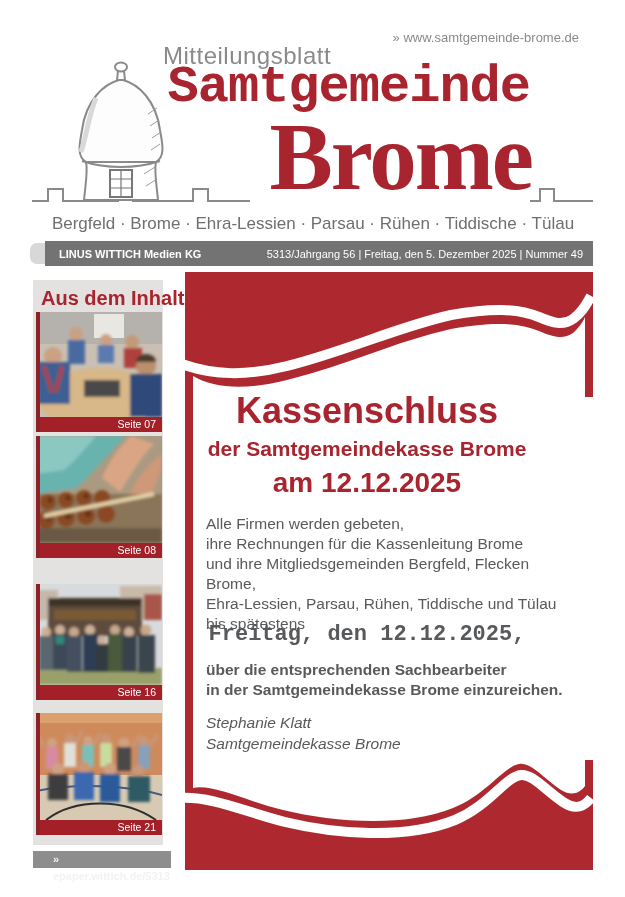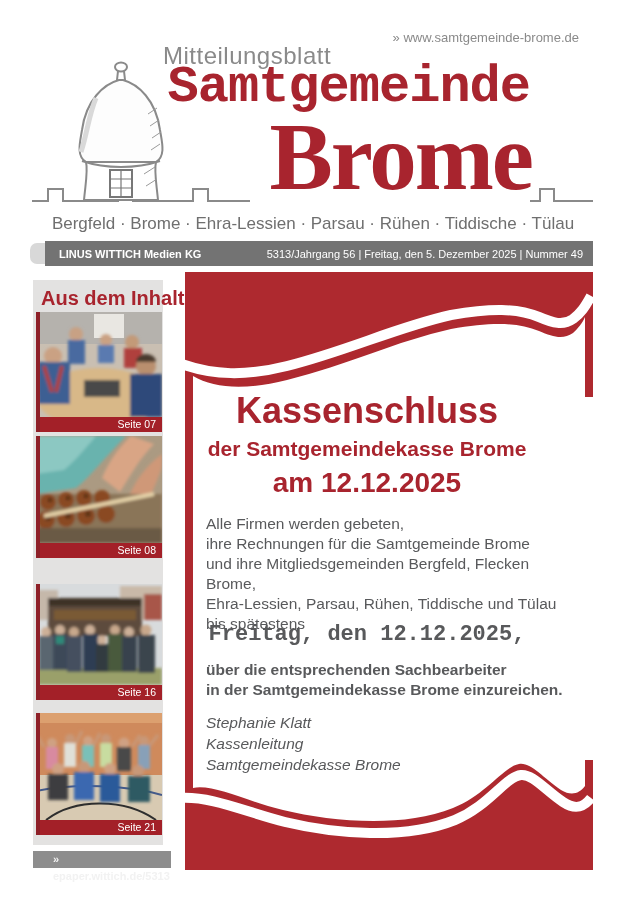--- a/index.html
+++ b/index.html
@@ -261,31 +261,30 @@
       <path d="M -6 38 C 28 36, 60 52, 100 62 C 150 74, 220 80, 270 60 C 304 46, 320 17, 336 15
                C 348 14, 360 30, 378 42 C 390 50, 398 48, 406 38" fill="none" stroke="#ffffff" stroke-width="10"></path>
     </svg>
 
     <div class="content">
       <div class="abs n-title">Kassenschluss</div>
       <div class="abs n-sub">der Samtgemeindekasse Brome</div>
       <div class="abs n-date">am 12.12.2025</div>
       <div class="abs n-body">
         <div>Alle Firmen werden gebeten,</div>
-        <div>ihre Rechnungen für die Samtgemeinde Brome</div>
+        <div>ihre Rechnungen für die Kassenleitung Brome</div>
         <div>und ihre Mitgliedsgemeinden Bergfeld, Flecken Brome,</div>
         <div>Ehra-Lessien, Parsau, Rühen, Tiddische und Tülau</div>
         <div>bis spätestens</div>
       </div>
       <div class="abs n-deadline">Freitag, den 12.12.2025,</div>
       <div class="abs n-body2">
         <div>über die entsprechenden Sachbearbeiter</div>
         <div>in der Samtgemeindekasse Brome einzureichen.</div>
       </div>
       <div class="abs n-sign">
         <div>Stephanie Klatt</div>
-        <div>Kassenleitung</div>
         <div>Samtgemeindekasse Brome</div>
       </div>
     </div>
   </div>
 
 </div>
 
 </body></html>

